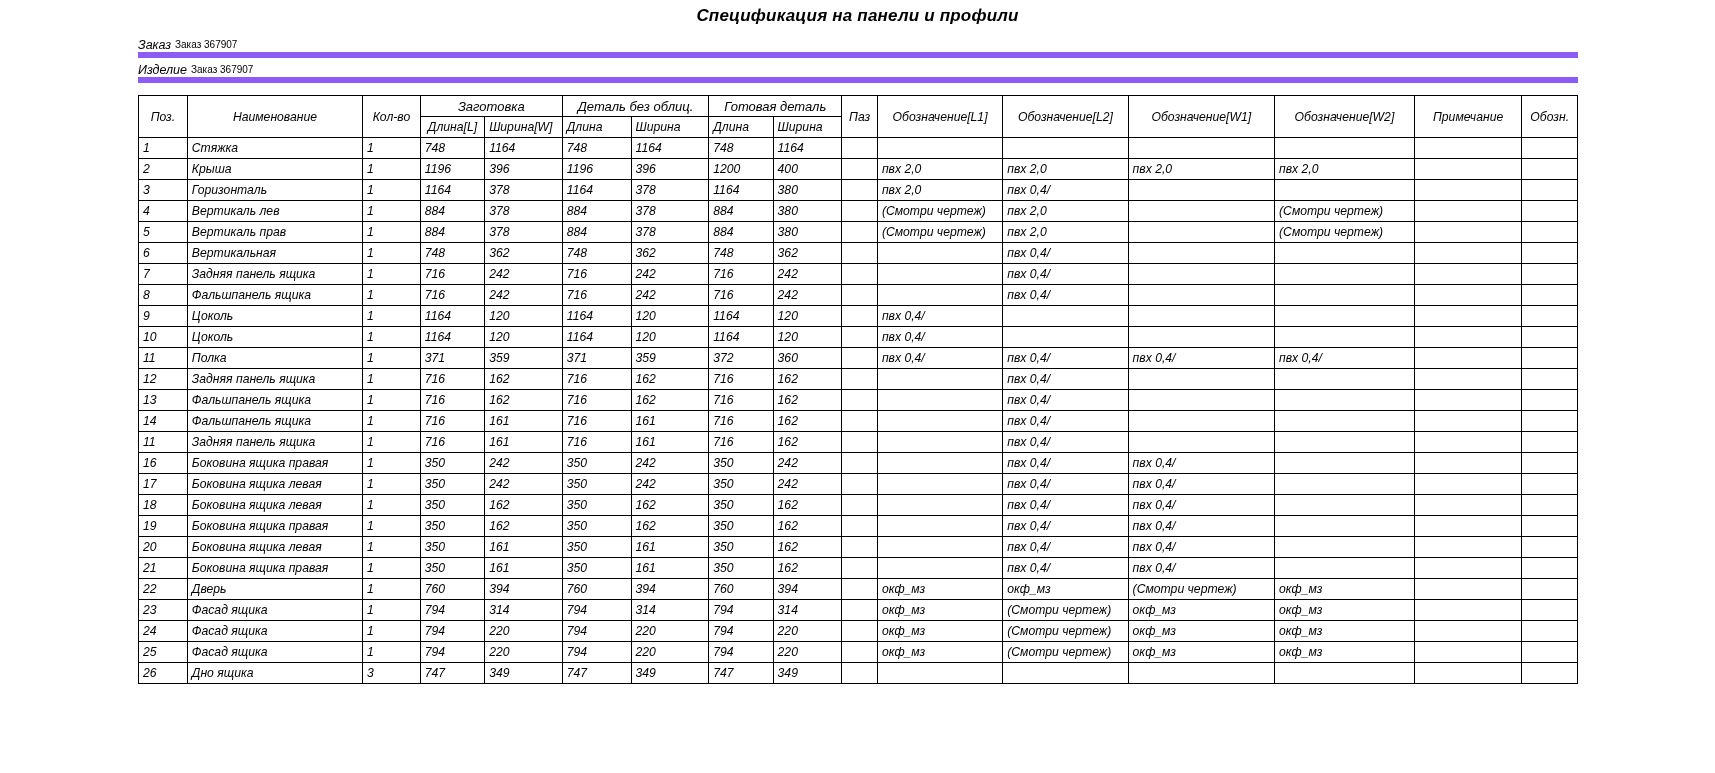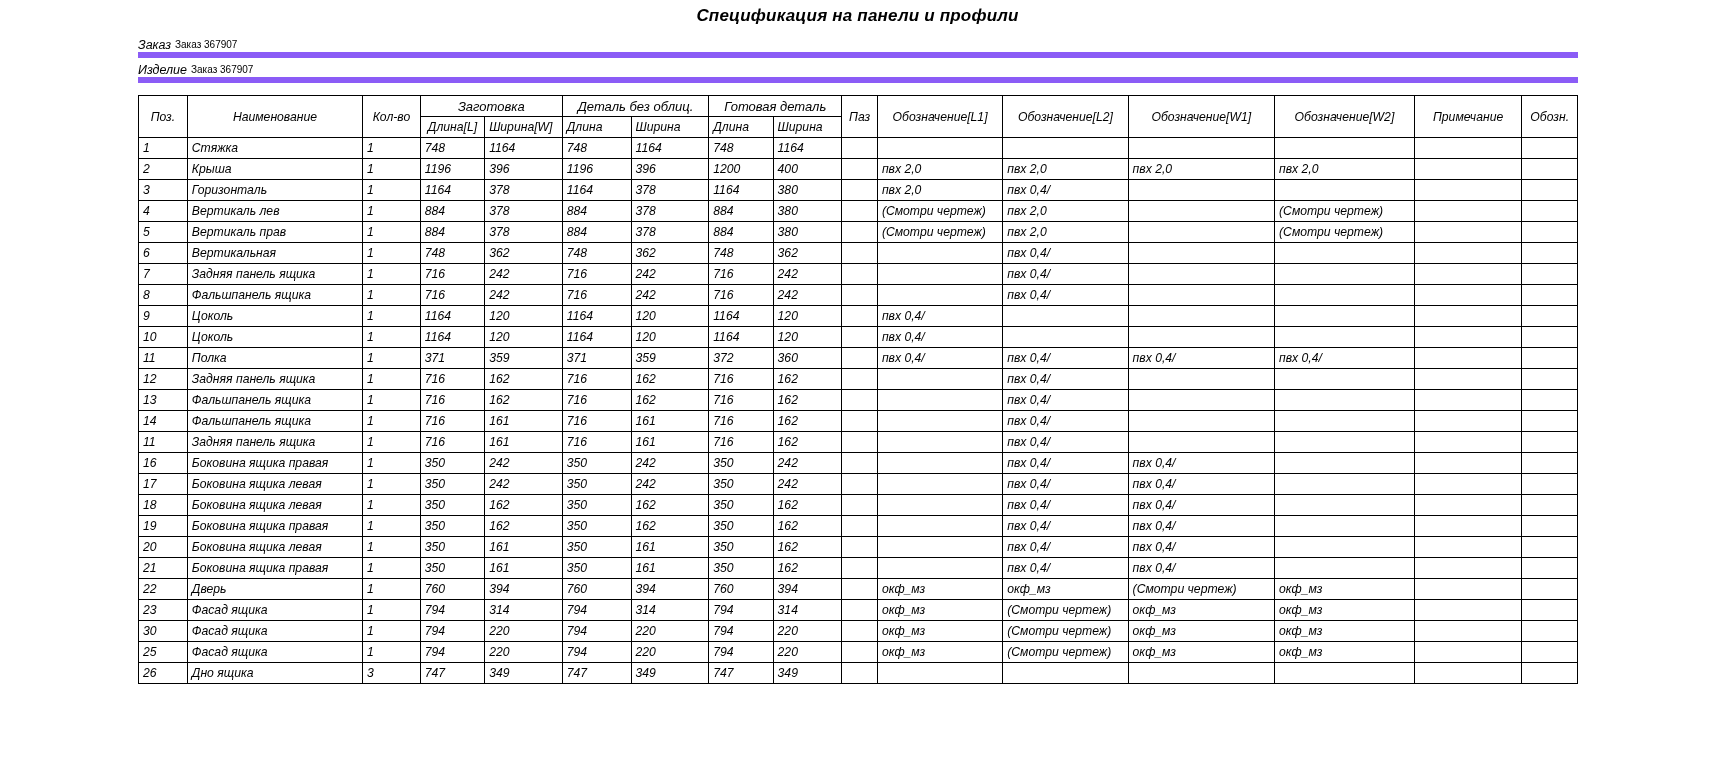--- a/index.html
+++ b/index.html
@@ -574,21 +574,21 @@
             <td>314</td>
             <td></td>
             <td>окф_мз</td>
             <td>(Смотри чертеж)</td>
             <td>окф_мз</td>
             <td>окф_мз</td>
             <td></td>
             <td></td>
           </tr>
           <tr>
-            <td>30</td>
+            <td>24</td>
             <td>Фасад ящика</td>
             <td>1</td>
             <td>794</td>
             <td>220</td>
             <td>794</td>
             <td>220</td>
             <td>794</td>
             <td>220</td>
             <td></td>
             <td>окф_мз</td>

